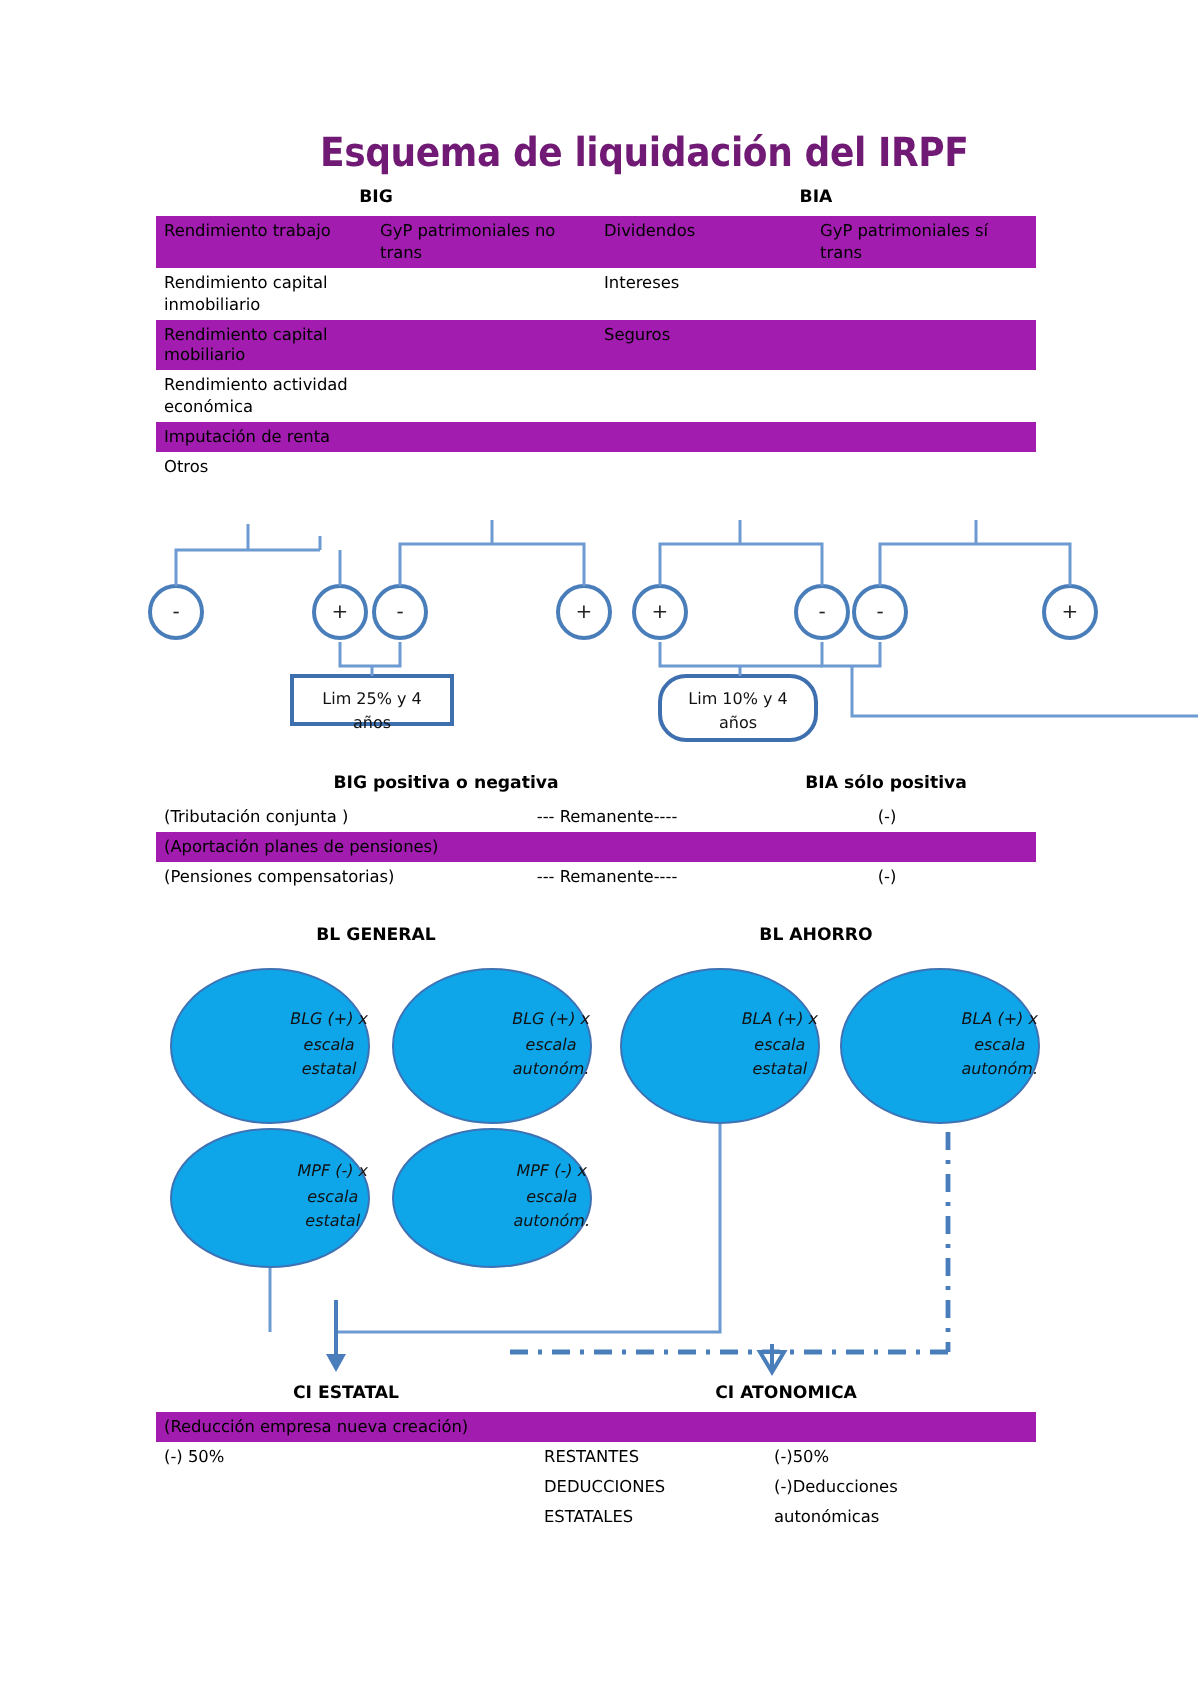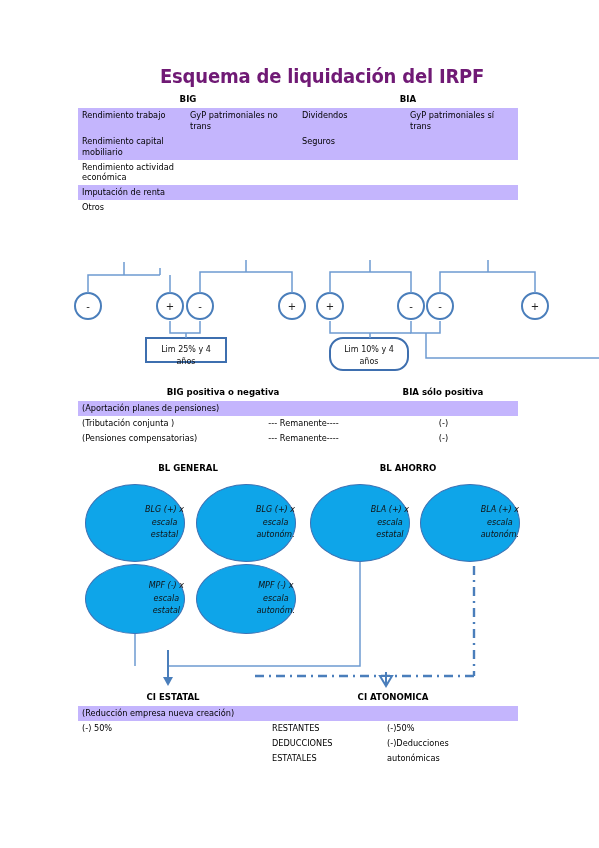--- a/index.html
+++ b/index.html
@@ -24,21 +24,21 @@
     font-size:8.2px;line-height:1.32;padding:2px 3px 2px 4px;
     vertical-align:top;text-align:left;font-weight:normal;
     border:none;
   }
   .hdr td{
     text-align:center;font-weight:bold;font-size:8.6px;padding:2px 0 3px 0;
   }
   .rule-top{border-top:1.6px solid #5B8BC4;}
   .rule-bot{border-bottom:1.6px solid #5B8BC4;}
   .rule-thin{border-bottom:1px solid #8FAEDA;}
-  .shade{background:#c4b5fd;}
+  .shade{background:#a21caf;}
   .vsep{border-left:1.4px solid #5B8BC4;}
   .ctr{text-align:center !important;}
   .b{font-weight:bold;}
 
   
   #wires{position:absolute;left:0;top:0;width:599px;height:848px;
          pointer-events:none;}
 
   
   .sgn{
@@ -81,20 +81,26 @@
     <tbody id="t-base-body">
         <tr class="hdr">
           <td class="rule-top rule-thin ctr b" colspan="2">BIG</td>
           <td class="rule-top rule-thin ctr b vsep" colspan="2">BIA</td>
         </tr>
         <tr>
           <td class="cell shade">Rendimiento  trabajo</td>
           <td class="cell shade">GyP patrimoniales no trans</td>
           <td class="cell vsep shade">Dividendos</td>
           <td class="cell shade">GyP  patrimoniales  sí trans</td>
+        </tr>
+        <tr>
+          <td class="cell">Rendimiento    capital inmobiliario</td>
+          <td class="cell"></td>
+          <td class="cell vsep">Intereses</td>
+          <td class="cell"></td>
         </tr>
         <tr>
           <td class="cell shade">Rendimiento    capital mobiliario</td>
           <td class="cell shade"></td>
           <td class="cell vsep shade">Seguros</td>
           <td class="cell shade"></td>
         </tr>
         <tr>
           <td class="cell">Rendimiento actividad económica</td>
           <td class="cell"></td>
@@ -142,28 +148,28 @@
         <col style="width:160px">
         <col style="width:130px">
         <col style="width:150px">
       </colgroup>
     <tbody id="t-bases-body">
         <tr class="hdr">
           <td class="rule-top rule-thin ctr b" colspan="2">BIG positiva o negativa</td>
           <td class="rule-top rule-thin ctr b">BIA sólo positiva</td>
         </tr>
         <tr>
+          <td class="cell">(Tributación conjunta )</td>
+          <td class="cell ctr">--- Remanente----</td>
+          <td class="cell ctr">(-)</td>
+        </tr>
+        <tr>
           <td class="cell shade">(Aportación planes de pensiones)</td>
           <td class="cell ctr shade"></td>
           <td class="cell ctr shade"></td>
-        </tr>
-        <tr>
-          <td class="cell">(Tributación conjunta )</td>
-          <td class="cell ctr">--- Remanente----</td>
-          <td class="cell ctr">(-)</td>
         </tr>
         <tr>
           <td class="cell rule-bot">(Pensiones compensatorias)</td>
           <td class="cell ctr rule-bot">--- Remanente----</td>
           <td class="cell ctr rule-bot">(-)</td>
         </tr>
       </tbody>
   </table>
 
   <table class="tbl" id="t-bl" style="left:78px;top:461px;width:440px;">

